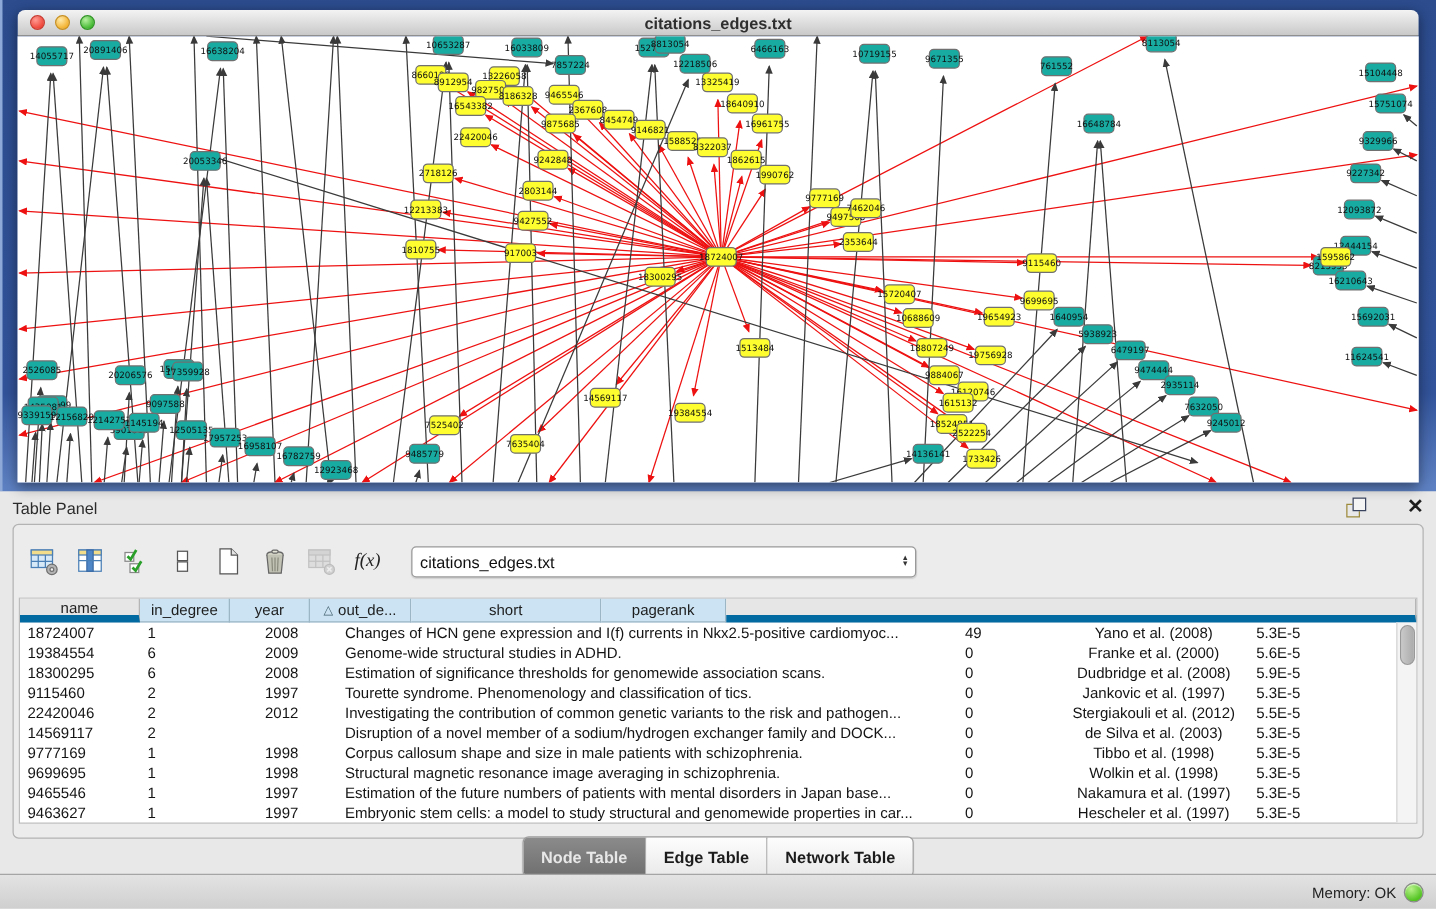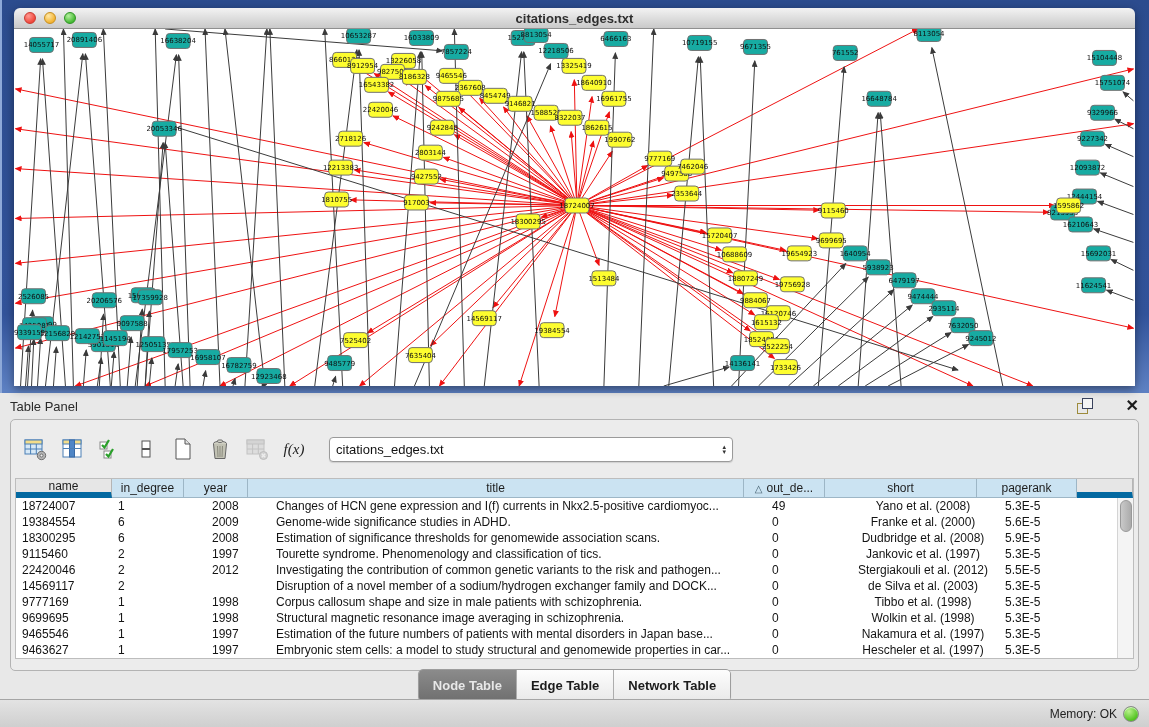--- a/index.html
+++ b/index.html
@@ -742,23 +742,20 @@
         <div class="thead" id="thead">
             <div class="th gray" style="width: 96px;">
               <span>name</span>
             </div>
             <div class="th" style="width: 72px;">
               <span>in_degree</span>
             </div>
             <div class="th" style="width: 64px;">
               <span>year</span>
             </div>
-            <div class="th" style="width: 496px;">
-              <span>title</span>
-            </div>
             <div class="th" style="width: 81px;">
               <span class="sortg">△</span>
               <span>out_de...</span>
             </div>
             <div class="th" style="width: 152px;">
               <span>short</span>
             </div>
             <div class="th" style="width: 100px;">
               <span>pagerank</span>
             </div>
@@ -771,21 +768,21 @@
               <div class="td" style="width: 64px;">2008</div>
               <div class="td" style="width: 496px;">Changes of HCN gene expression and I(f) currents in Nkx2.5-positive cardiomyoc...</div>
               <div class="td" style="width: 81px;">49</div>
               <div class="td center" style="width: 152px;">Yano et al. (2008)</div>
               <div class="td" style="width: 100px;">5.3E-5</div>
             </div>
             <div class="tr">
               <div class="td" style="width: 96px;">19384554</div>
               <div class="td" style="width: 94px;">6</div>
               <div class="td" style="width: 64px;">2009</div>
-              <div class="td" style="width: 496px;">Genome-wide significance studies in ADHD.</div>
+              <div class="td" style="width: 496px;">Genome-wide structural studies in ADHD.</div>
               <div class="td" style="width: 81px;">0</div>
               <div class="td center" style="width: 152px;">Franke et al. (2000)</div>
               <div class="td" style="width: 100px;">5.6E-5</div>
             </div>
             <div class="tr">
               <div class="td" style="width: 96px;">18300295</div>
               <div class="td" style="width: 94px;">6</div>
               <div class="td" style="width: 64px;">2008</div>
               <div class="td" style="width: 496px;">Estimation of significance thresholds for genomewide association scans.</div>
               <div class="td" style="width: 81px;">0</div>

